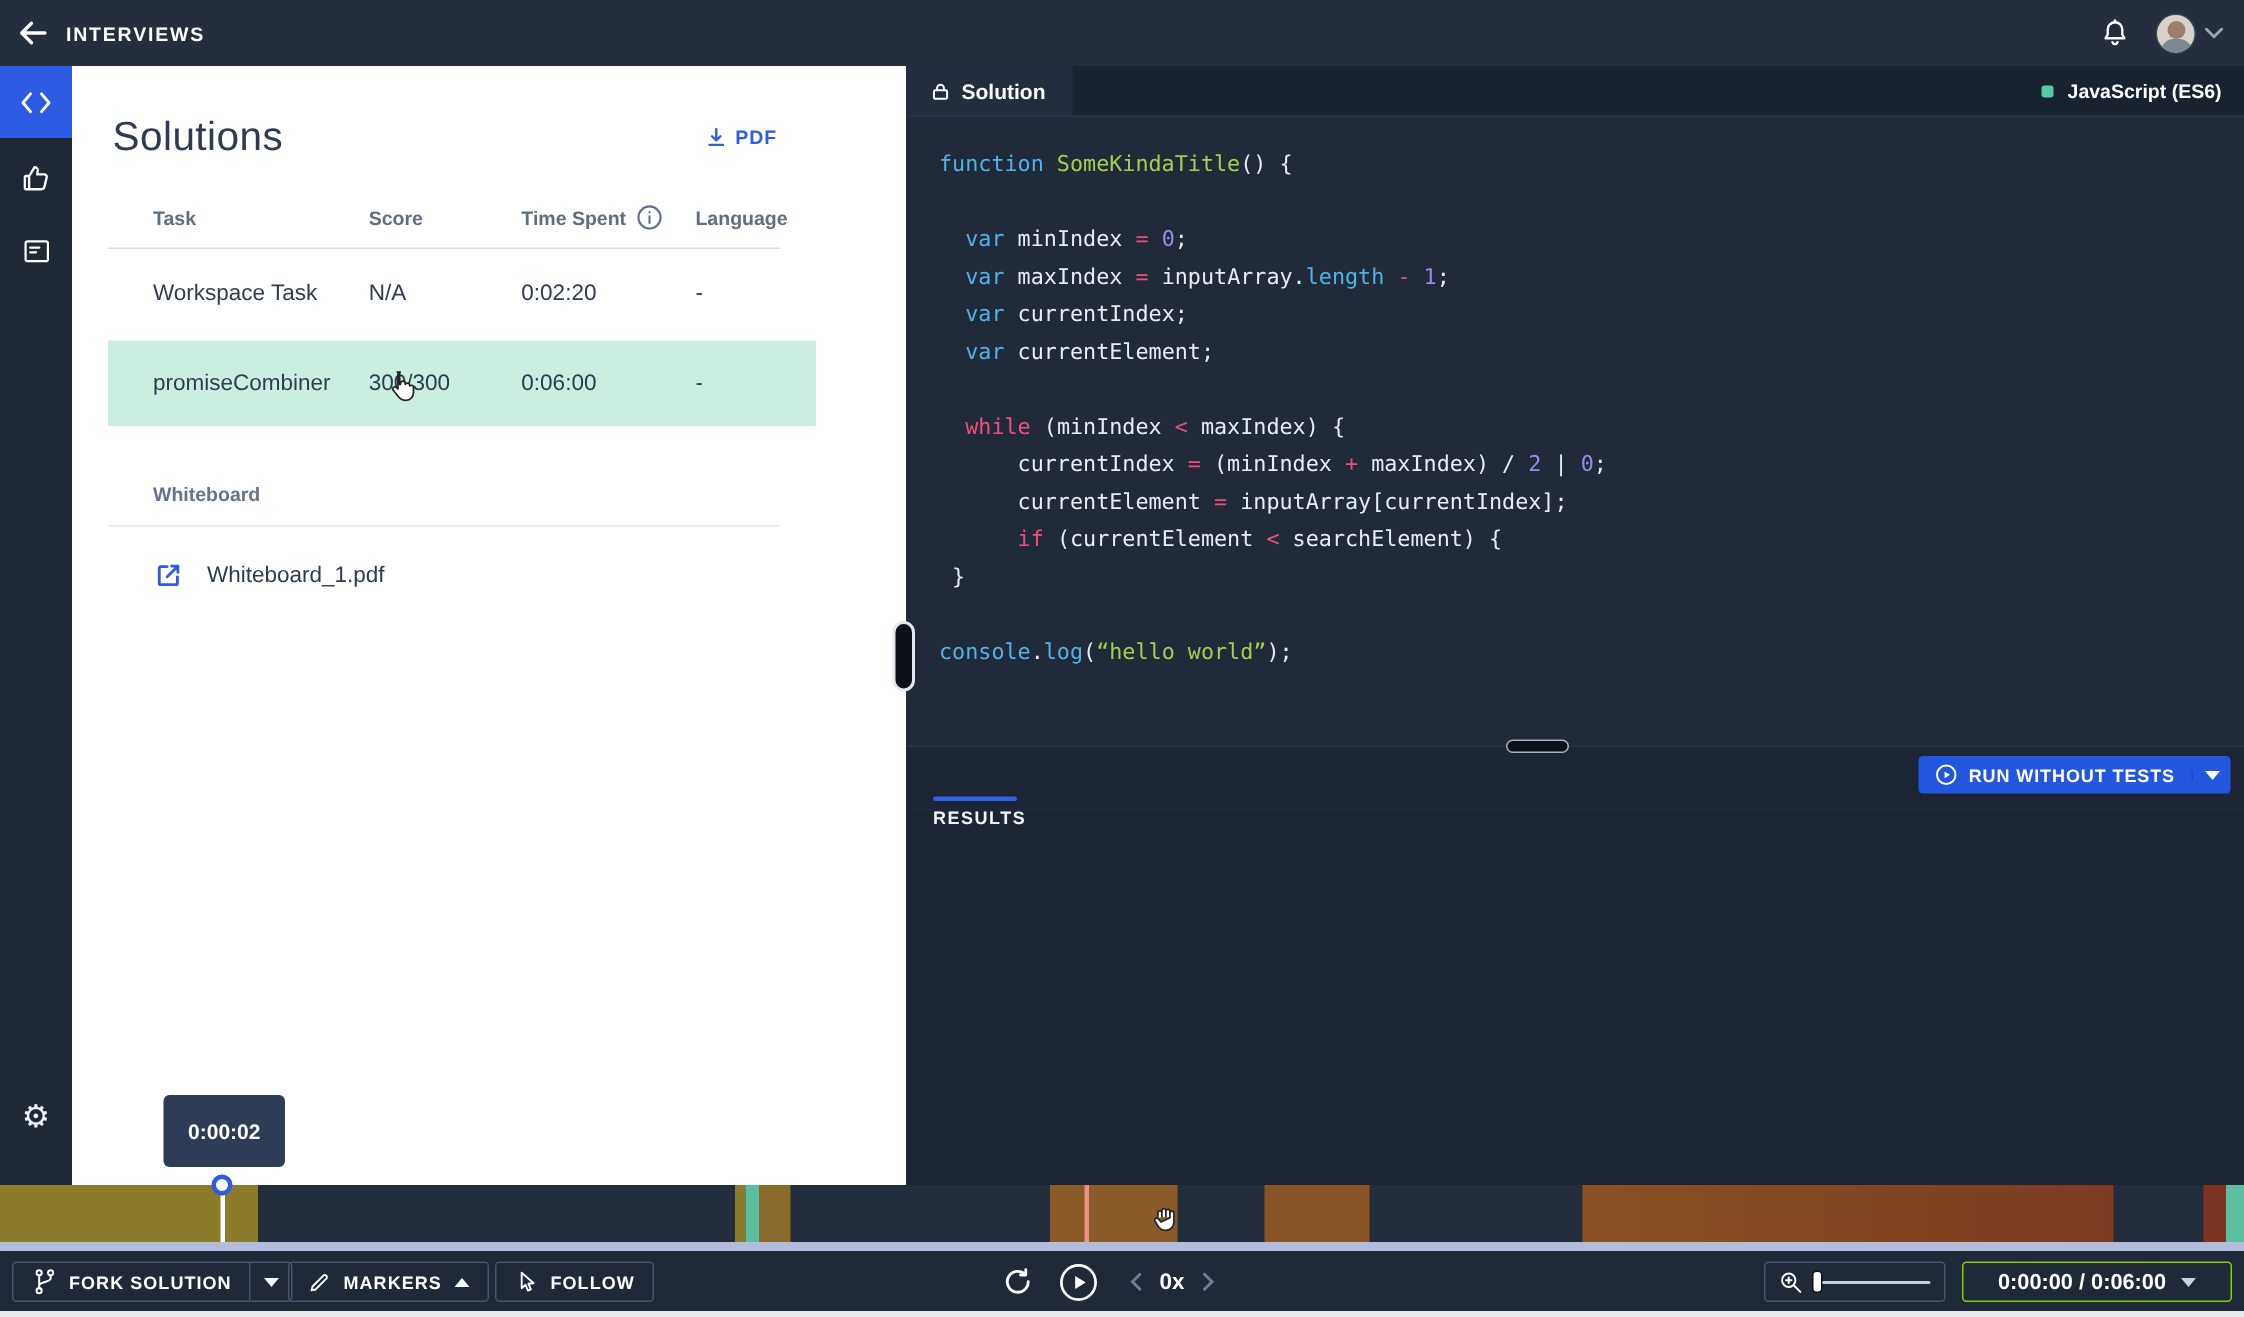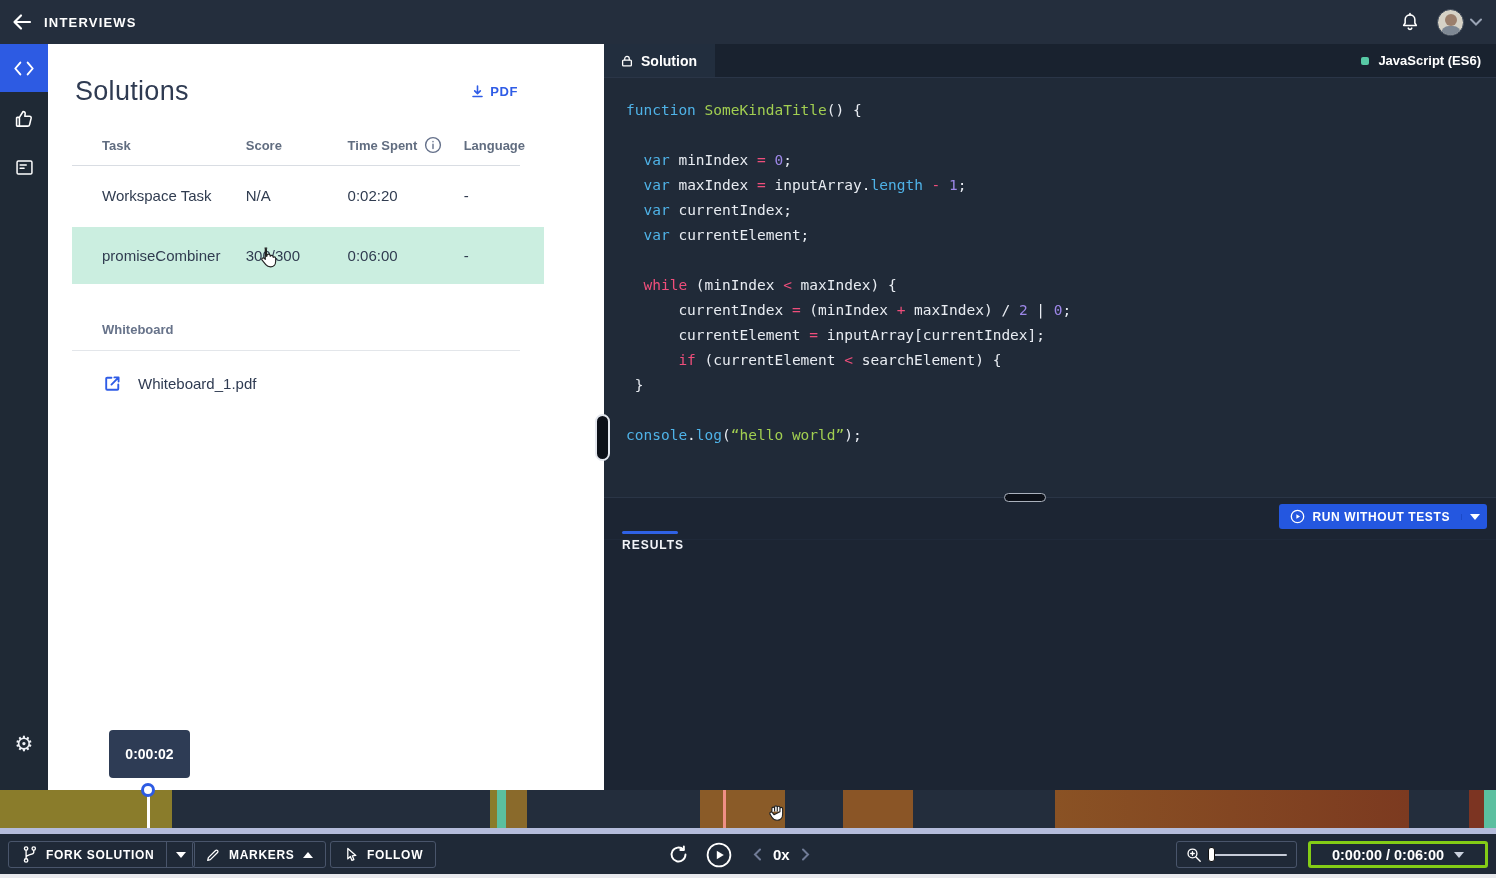--- a/index.html
+++ b/index.html
@@ -87,21 +87,21 @@
   .controls { position:absolute; left:0; top:834px; width:1496px; height:40px; background:#1f2937; z-index:12; }
   .ctl-btn { position:absolute; top:7px; height:27px; border:1px solid #49556b; border-radius:3px; display:flex; align-items:center; color:#fff; font-size:12px; font-weight:700; letter-spacing:0.7px; cursor:pointer; }
   .ctl-btn .seg { display:flex; align-items:center; gap:8px; padding:0 12px; height:100%; }
   .ctl-btn .caret-seg { width:28px; display:flex; align-items:center; justify-content:center; height:100%; border-left:1px solid #49556b; }
   .center-ctl { position:absolute; left:668px; top:7px; height:27px; display:flex; align-items:center; gap:17px; }
   .speed { display:flex; align-items:center; gap:12px; margin-left:4px; }
   .speed .val { color:#fff; font-size:15px; font-weight:700; }
   .zoom-box { position:absolute; left:1176px; top:7px; width:121px; height:27px; border:1px solid #49556b; border-radius:3px; display:flex; align-items:center; padding:0 9px; gap:8px; }
   .zoom-track { position:relative; flex:1; height:2px; background:#c6ccd8; border-radius:1px; }
   .zoom-thumb { position:absolute; left:-2px; top:-7px; width:7px; height:15px; background:#fff; border:1px solid #111; border-radius:3px; cursor:pointer; }
-  .time-box { position:absolute; left:1308px; top:7px; width:180px; height:27px; border:3px solid #84cc16; border-radius:3px; display:flex; align-items:center; justify-content:center; gap:10px; color:#fff; font-size:14.5px; font-weight:700; cursor:pointer; }
+  .time-box { position:absolute; left:1308px; top:7px; width:180px; height:27px; border:1px solid #84cc16; border-radius:3px; display:flex; align-items:center; justify-content:center; gap:10px; color:#fff; font-size:14.5px; font-weight:700; cursor:pointer; }
   .bottom-edge { position:absolute; left:0; top:874px; width:1496px; height:4px; background:#e8e9ed; z-index:13; }
 
   .cursor { position:absolute; z-index:40; pointer-events:none; }
   svg { display:block; }
 </style>
 </head>
 <body>
 
 <div id="app">
 

